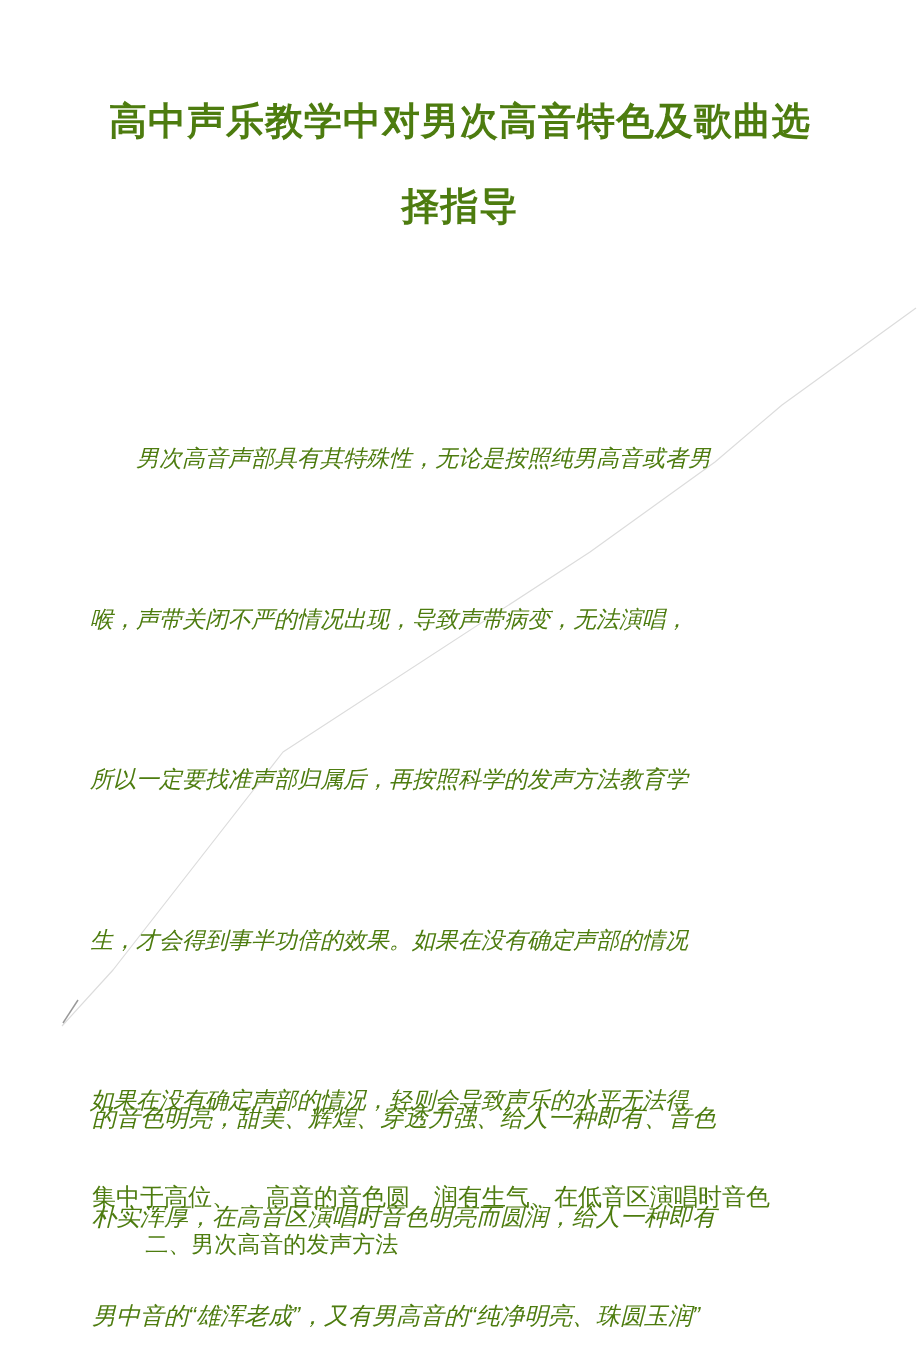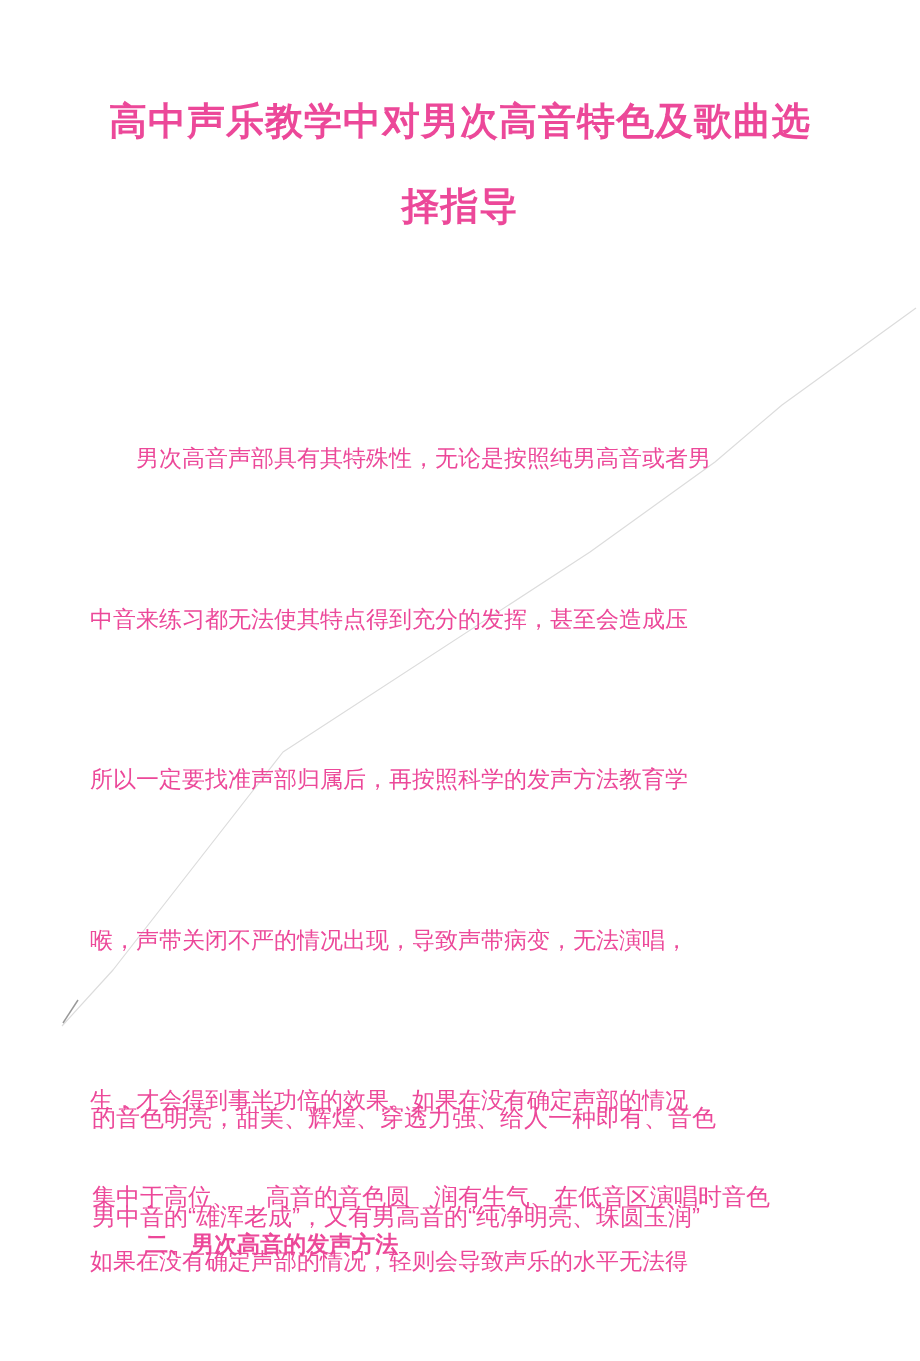--- a/index.html
+++ b/index.html
@@ -4,21 +4,21 @@
 <title>Document</title>
 <style>
   html, body { margin: 0; padding: 0; background: #ffffff; }
   .page {
     position: relative;
     width: 920px;
     height: 1361px;
     background: #ffffff;
     overflow: hidden;
     font-family: "Liberation Sans", "DejaVu Sans", sans-serif;
-    color: #ec4899;
+    color: #4d7c0f;
   }
   .crease-svg {
     position: absolute;
     left: 0; top: 0;
     width: 920px; height: 1361px;
     pointer-events: none;
   }
   .doc-title {
     position: absolute;
     top: 79px;
@@ -61,55 +61,55 @@
     font-family: Liberation Serif, serif;
   }
   .heading2-line {
     position: absolute;
     top: 1218px;
     left: 90px;
     right: 60px;
     font-size: 23px;
     line-height: 53.5px;
   }
-  .line { white-space: pre-wrap; }
+  .line { white-space: pre-wrap; font-style: italic; }
   .indent { text-indent: 2em; }
   .indent-lg { text-indent: 2.4em; }
-  .bold { font-weight: 700; }
+  .bold { font-weight: 400; }
 </style>
 </head>
 <body>
 
 <div class="page">
 
   <svg class="crease-svg" viewBox="0 0 920 1361" xmlns="http://www.w3.org/2000/svg" aria-hidden="true">
     <polyline points="916,308 782,405 715,462 590,552 283,752 113,970 62,1026" fill="none" stroke="#dcdcdc" stroke-width="1.2" stroke-linejoin="round"></polyline>
     <line x1="78" y1="1000" x2="63" y2="1023" stroke="#999999" stroke-width="1.5"></line>
   </svg>
 
   <h1 class="doc-title">高中声乐教学中对男次高音特色及歌曲选择指导</h1>
 
   <div class="block-main">
     <div class="line indent">男次高音声部具有其特殊性，无论是按照纯男高音或者男</div>
-    <div class="line">中音来练习都无法使其特点得到充分的发挥，甚至会造成压</div>
+    <div class="line">喉，声带关闭不严的情况出现，导致声带病变，无法演唱，</div>
     <div class="line">所以一定要找准声部归属后，再按照科学的发声方法教育学</div>
-    <div class="line">喉，声带关闭不严的情况出现，导致声带病变，无法演唱，</div>
     <div class="line">生，才会得到事半功倍的效果。如果在没有确定声部的情况</div>
     <div class="line">如果在没有确定声部的情况，轻则会导致声乐的水平无法得</div>
     
     
     
     
     
     
     
   </div>
 
   <div class="block-tight">
     <div class="line">的音色明亮，甜美、辉煌、穿透力强、给人一种即有、音色</div>
+    <div class="line">朴实浑厚，在高音区演唱时音色明亮而圆润，给人一种即有</div>
     <div class="line">男中音的“雄浑老成”，又有男高音的“纯净明亮、珠圆玉润”</div>
     
   </div>
 
   <div class="fragment-line">集中于高位、　 高音的音色圆　润有生气、在低音区演唱时音色</div>
 
   <div class="heading2-line indent-lg bold">二、男次高音的发声方法</div>
 
 </div>
 

